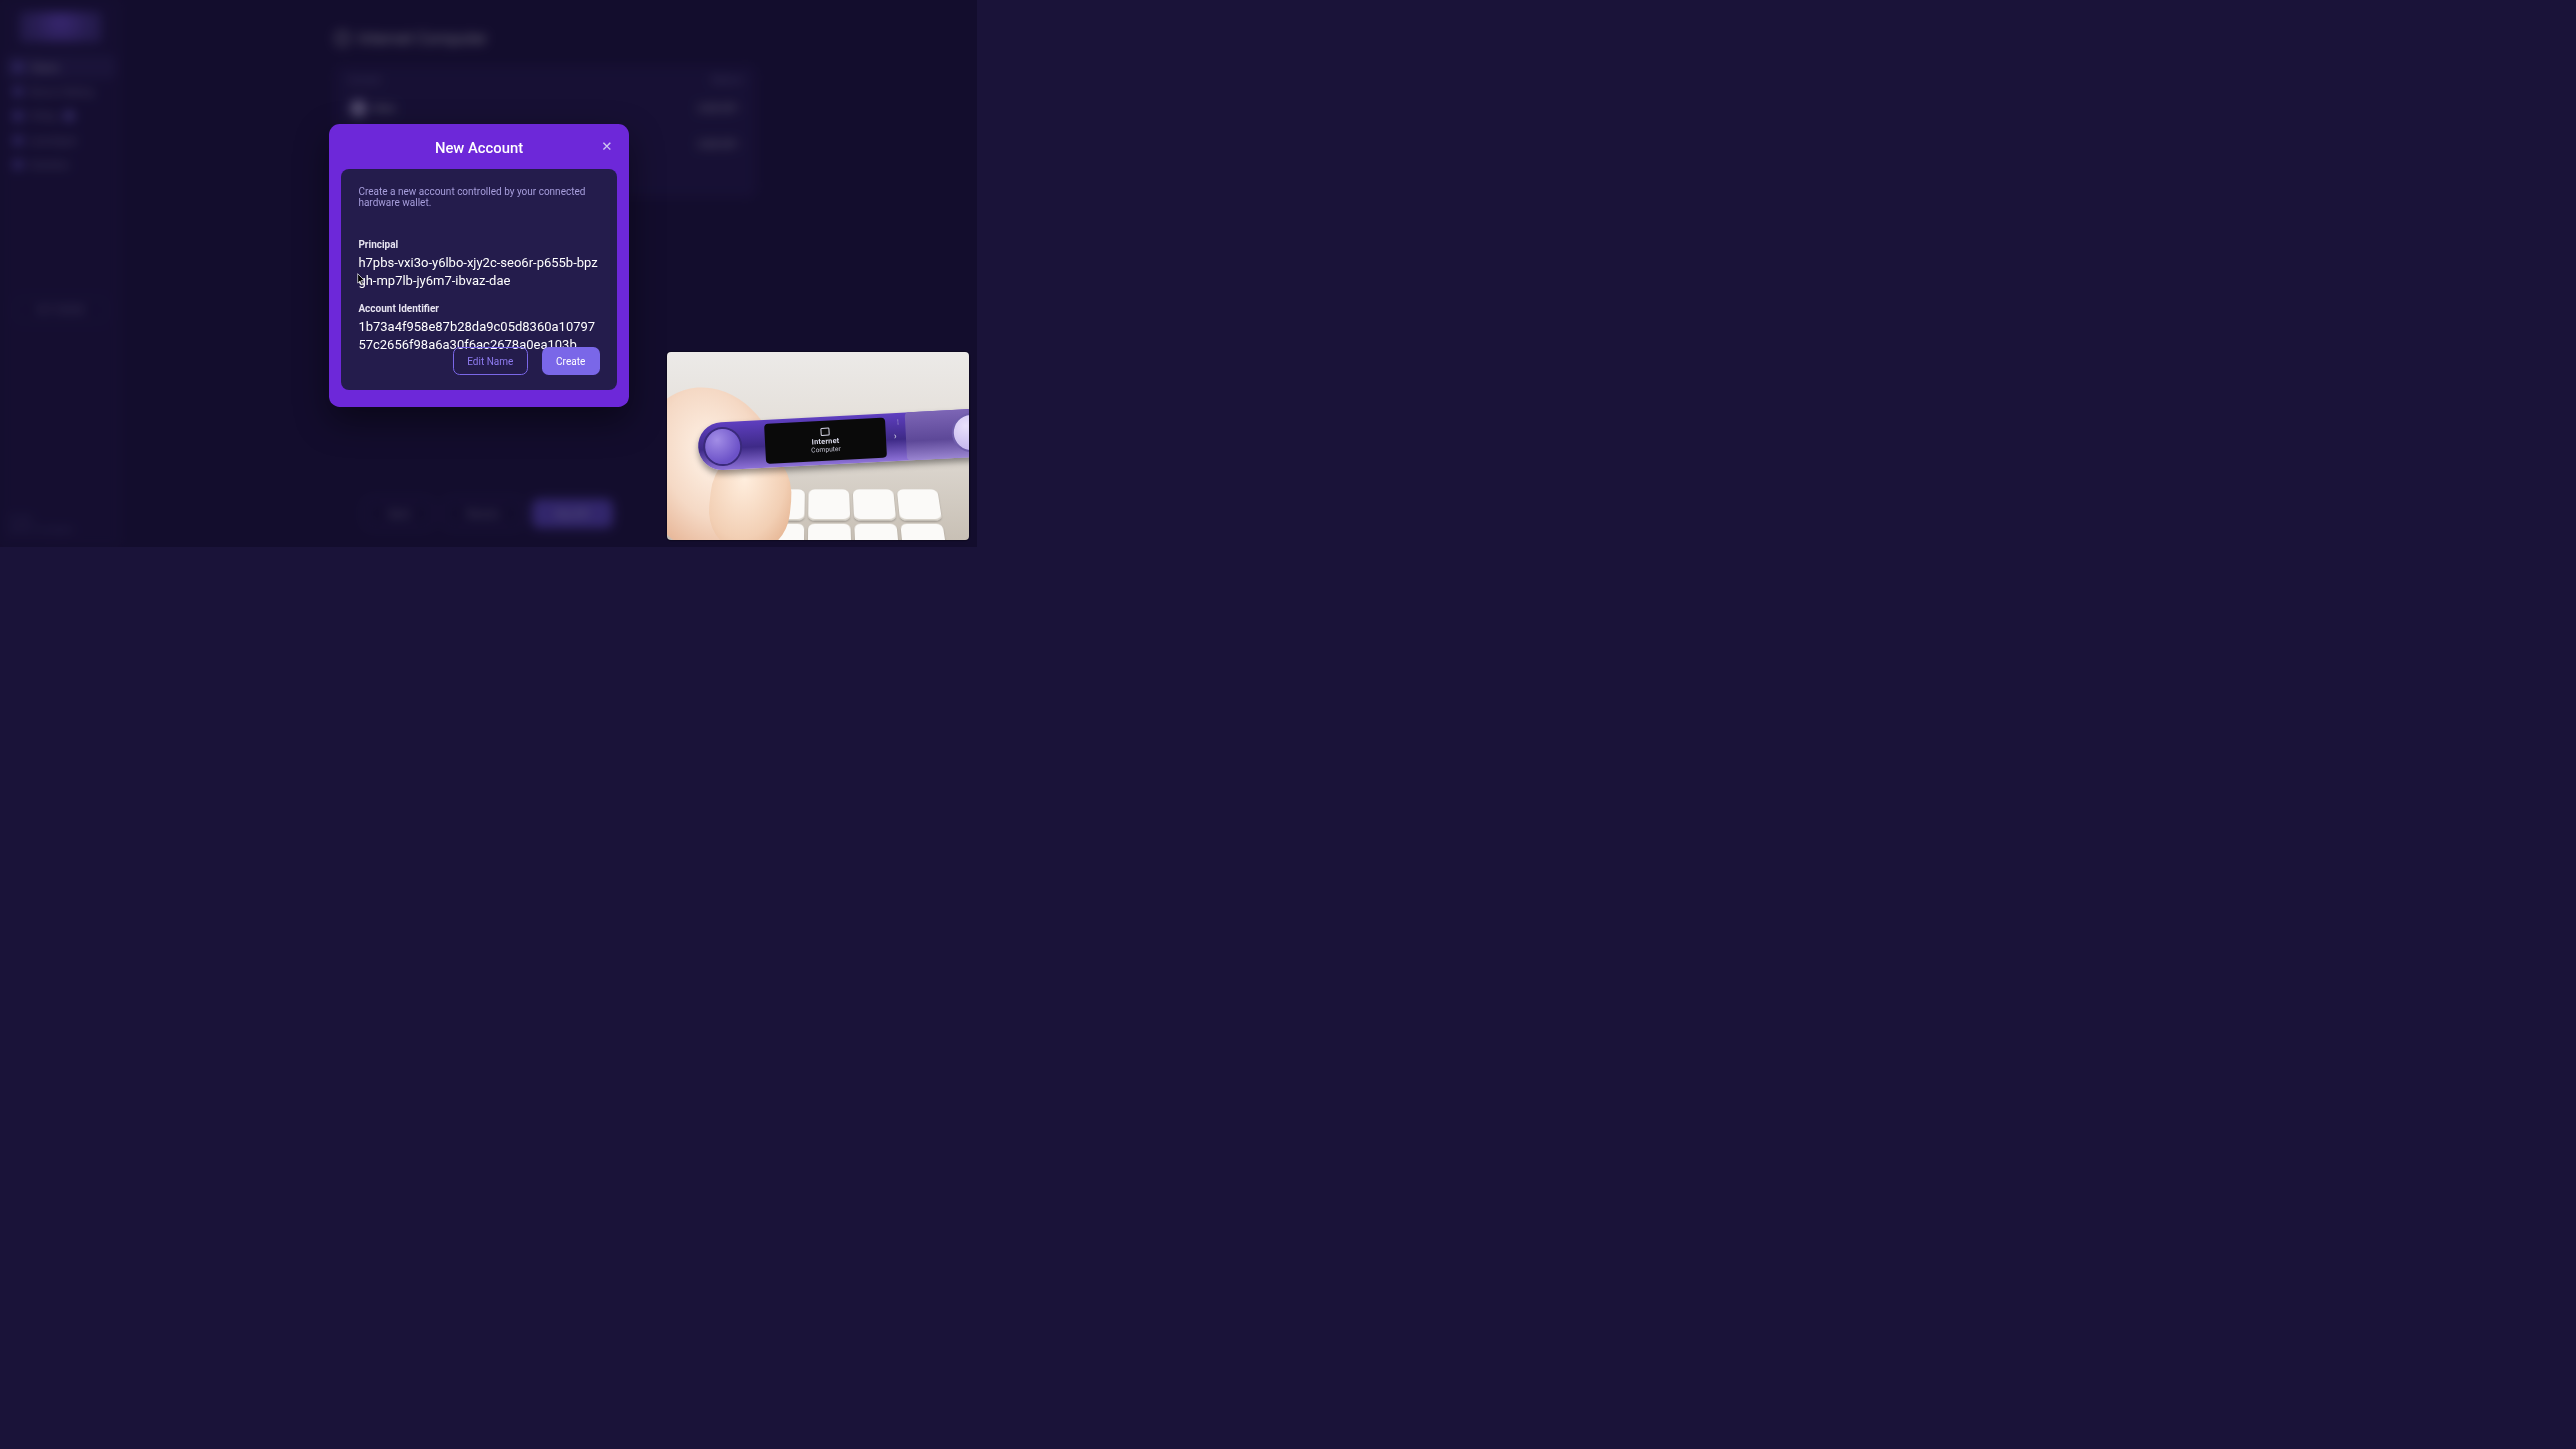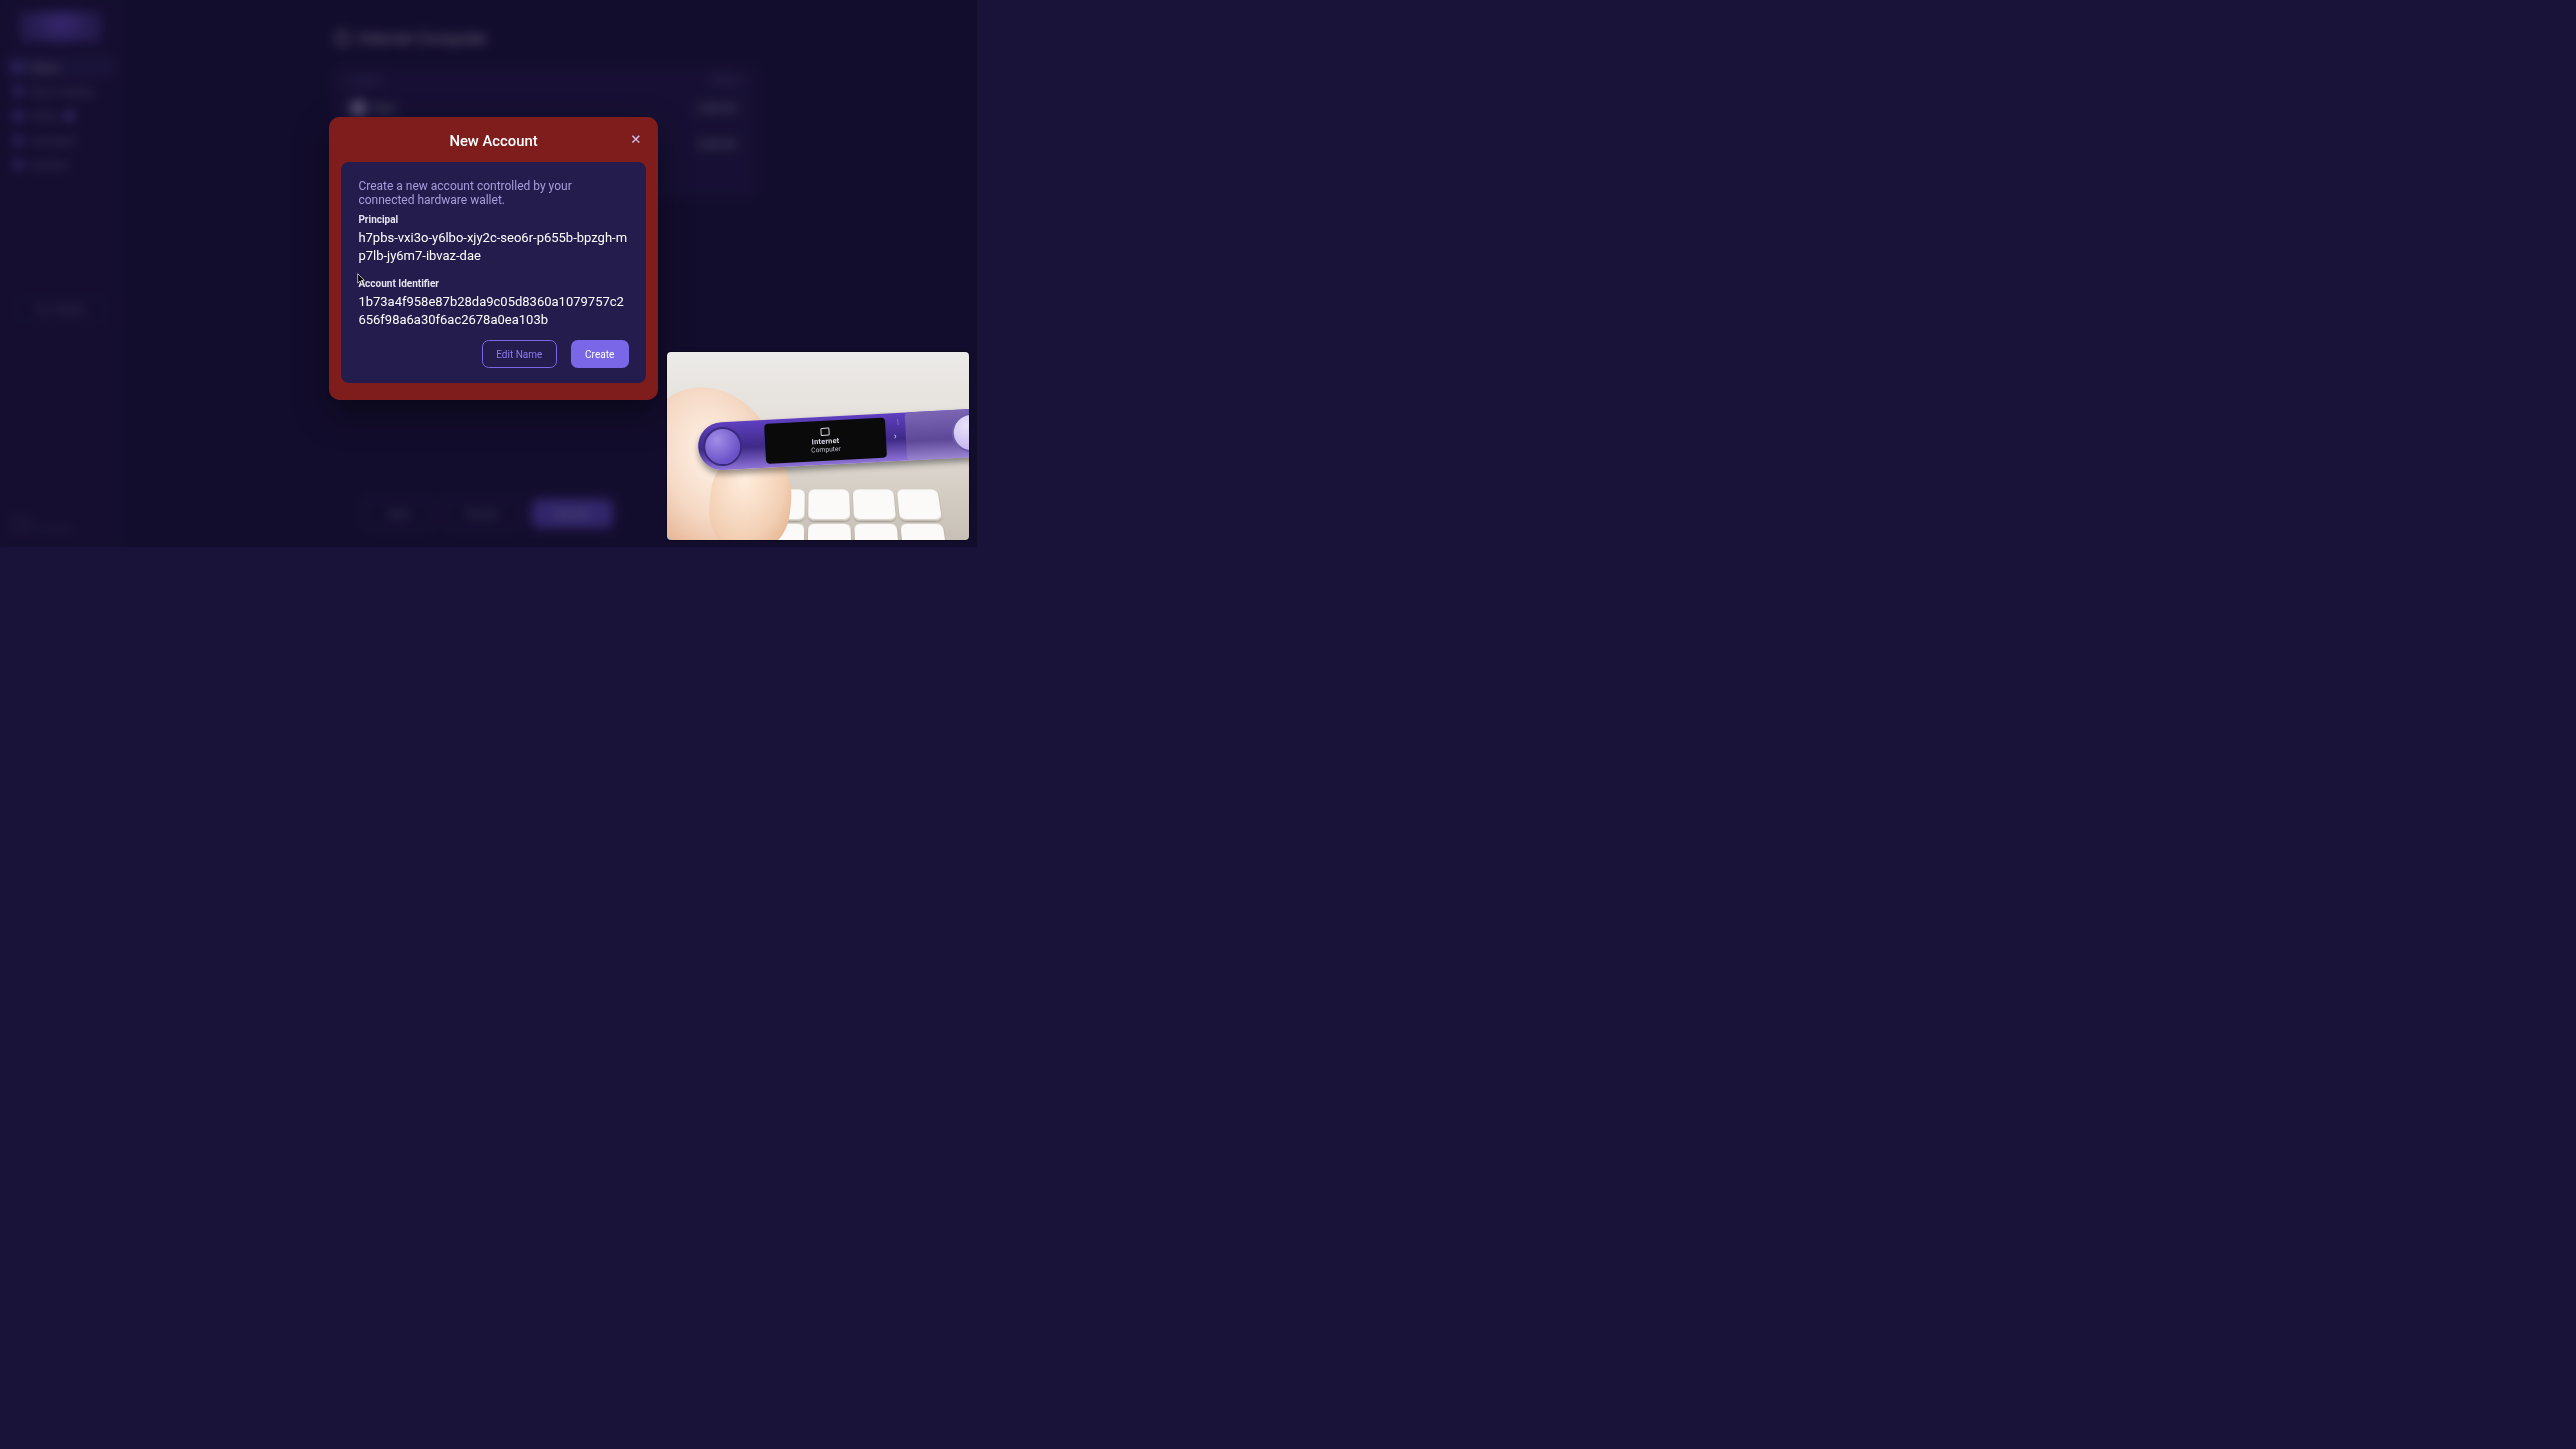--- a/index.html
+++ b/index.html
@@ -83,23 +83,23 @@
 
     
     .overlay {
       position:absolute; inset:0;
       background: rgba(14, 9, 36, 0.55);
     }
 
     
     .modal {
       position:absolute;
-      left:329px; top:117px;
-      width:329px;
-      background:#7f1d1d;
+      left:329px; top:124px;
+      width:300px;
+      background:#6d28d9;
       border-radius:10.7px;
       padding:14.8px 12px 17.4px;
       box-shadow: 0 13.4px 34px rgba(0,0,0,.45);
     }
     .modal-title {
       color:#fff; font-size:14.8px; font-weight:500;
       text-align:center;
     }
     .modal-close {
       position:absolute; right:14.8px; top:14.8px;
@@ -109,21 +109,21 @@
       cursor:pointer;
     }
     .modal-inner {
       margin-top:12px;
       background:#241c4c;
       border-radius:8px;
       padding:17.4px 17.4px 14.8px;
       min-height:221px;
       position:relative;
     }
-    .desc { color:#a79edc; font-size:12px; margin-bottom:7px; }
+    .desc { color:#a79edc; font-size:10px; margin-bottom:31px; }
     .field-label { color:#e6e3f0; font-size:10px; margin-bottom:4px;font-weight:bold; }
     .field-val { color:#ffffff; font-size:13px; line-height:1.4; word-break:break-all; margin-bottom:12px; }
     .btn-row { position:absolute; right:17.4px; bottom:14.8px; display:flex; gap:14px; }
     .btn {
       padding:7.4px 13.4px; border-radius:6.7px; font-size:10px;
       cursor:pointer; border:0.7px solid transparent;
     }
     .btn-outline { border-color:#7a67e8; color:#8e7bf0; background:transparent; }
     .btn-primary { background:#7a67e8; color:#fff; }
 

